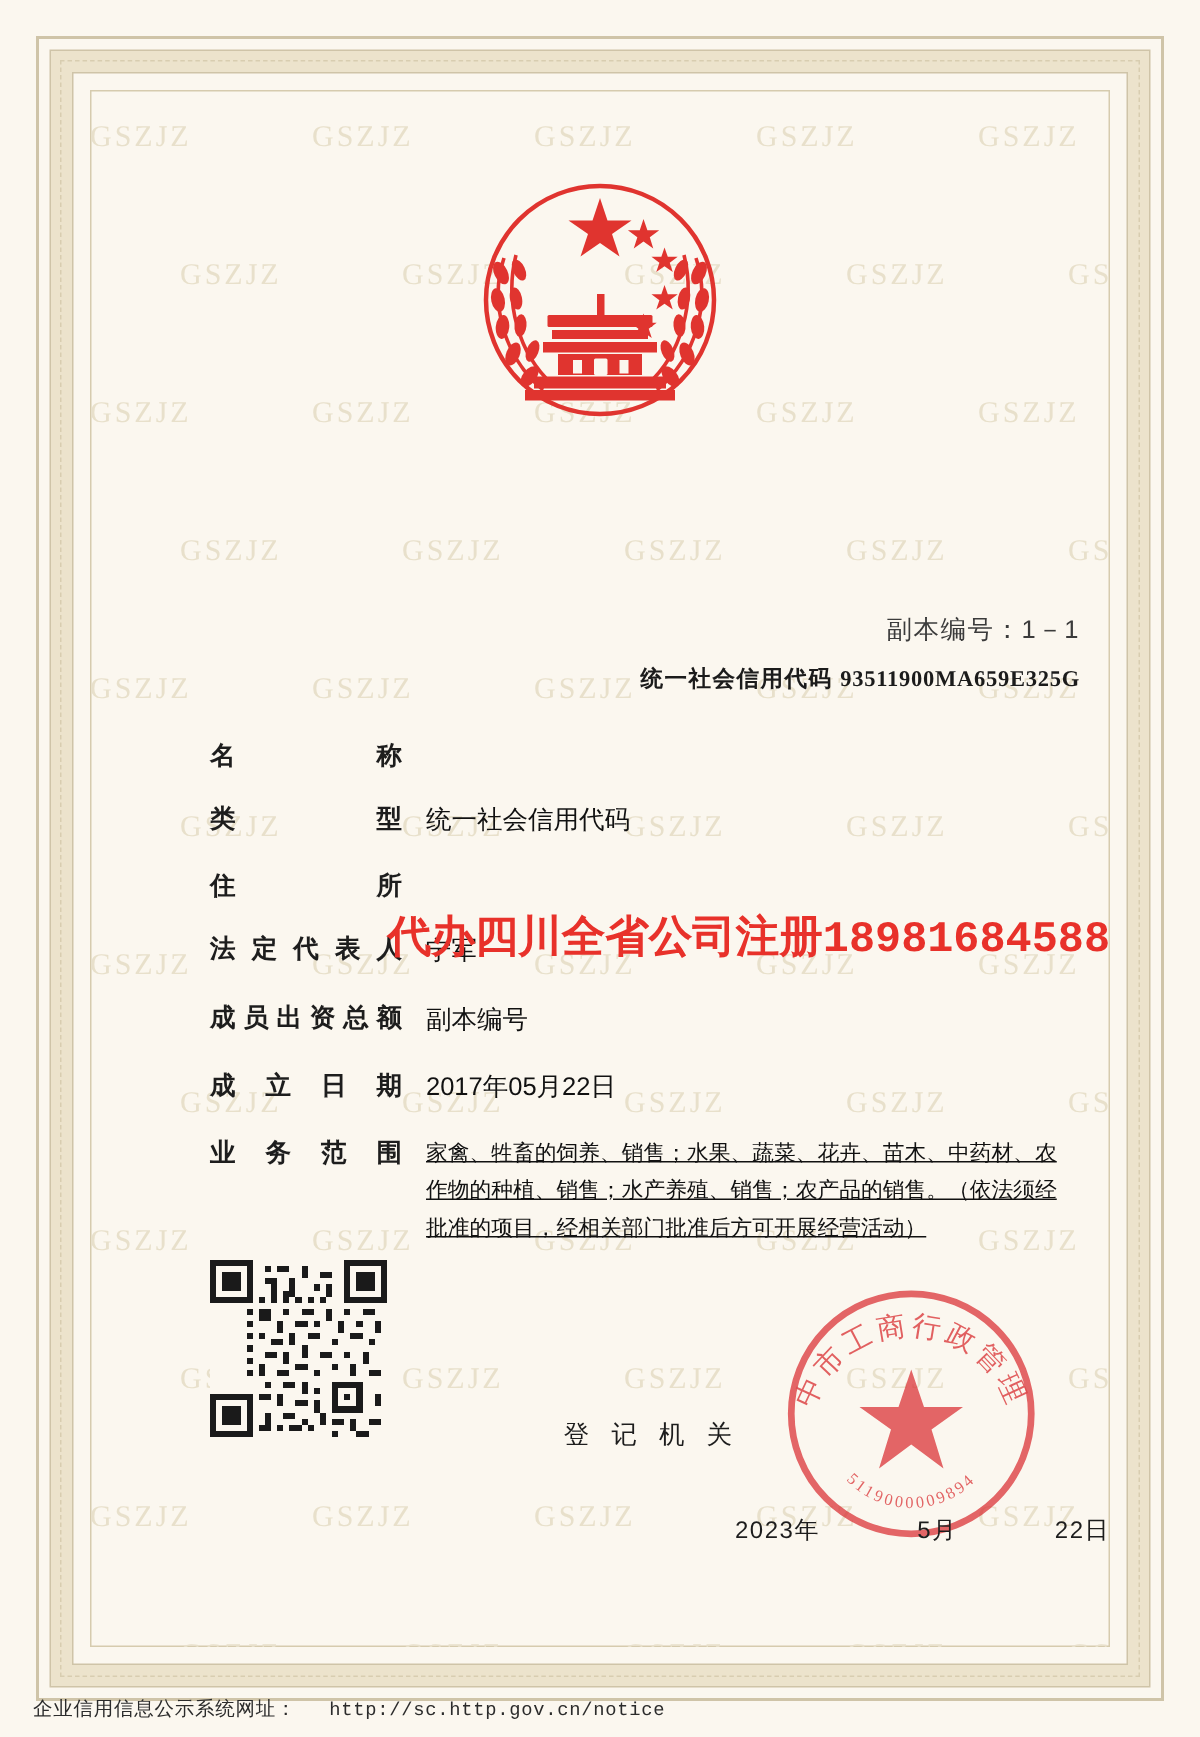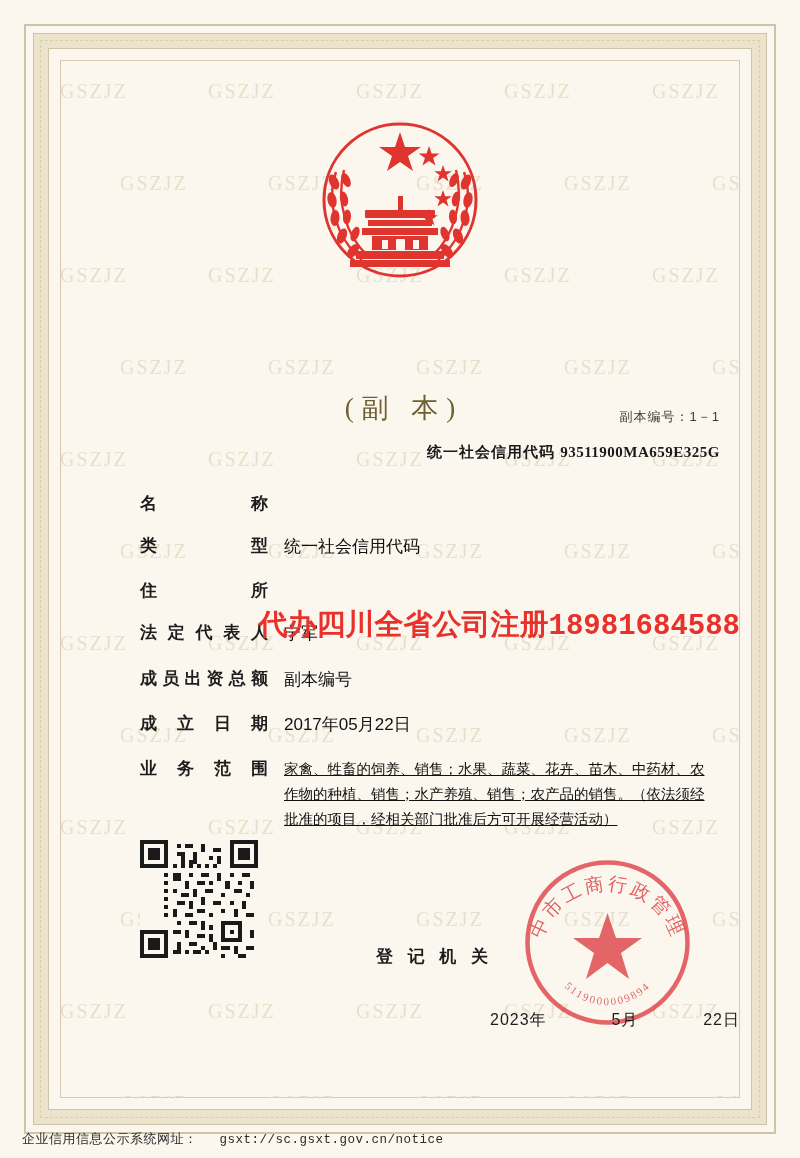--- a/index.html
+++ b/index.html
@@ -104,21 +104,21 @@
     font-size: 27px;
     letter-spacing: 8px;
     text-indent: 8px;
     color: #6e6030;
   }
 
   .copy-no {
     position: absolute;
     top: 348px;
     right: 20px;
-    font-size: 13px;
+    font-size: 17px;
     color: #3b3b3b;
     letter-spacing: 1px;
   }
 
   .credit-code {
     position: absolute;
     top: 383px;
     right: 20px;
     font-size: 15px;
     color: #1b1b1b;
@@ -173,21 +173,21 @@
     height: 118px;
   }
 
   
   .registry {
     position: absolute;
     left: 0; right: 0;
     top: 885px;
     text-align: center;
     font-size: 17px;
-    font-weight: bold;
+    font-weight: normal;
     letter-spacing: 5px;
     color: #1d1d1d;
     padding-left: 40px;
     margin-left: 29px;
   }
   .issue-date {
     position: absolute;
     top: 950px;
     left: 430px;
     width: 250px;
@@ -372,21 +372,20 @@
           <g fill="#fbf7ef">
             <rect x="86" y="129" width="9" height="11" rx="1"></rect>
             <rect x="72" y="130" width="6" height="9"></rect>
             <rect x="103" y="130" width="6" height="9"></rect>
           </g>
           <rect x="88" y="86" width="5" height="14"></rect>
         </g>
       </svg>
     </div>
 
-    <div class="subtitle">(副 本)</div>
 
     <div class="copy-no">
       <span>副本编号：</span><span>1－1</span>
     </div>
 
     <div class="credit-code">
       <span>统一社会信用代码</span>
       <span class="code-val">93511900MA659E325G</span>
     </div>
 
@@ -585,17 +584,17 @@
     <div class="issue-date">
       <span><span>2023</span><span>年</span></span>
       <span><span>5</span><span>月</span></span>
       <span><span>22</span><span>日</span></span>
     </div>
 
   </div>
 
   <div class="footer">
     <div class="left">
-      <span>企业信用信息公示系统网址：</span><span class="url">gsxt://sc.gsxt.gov.cn/notice</span>
+      <span>企业信用信息公示系统网址：</span><span class="url">http://sc.http.gov.cn/notice</span>
     </div>
   </div>
 
 </div>
 
 </body></html>

